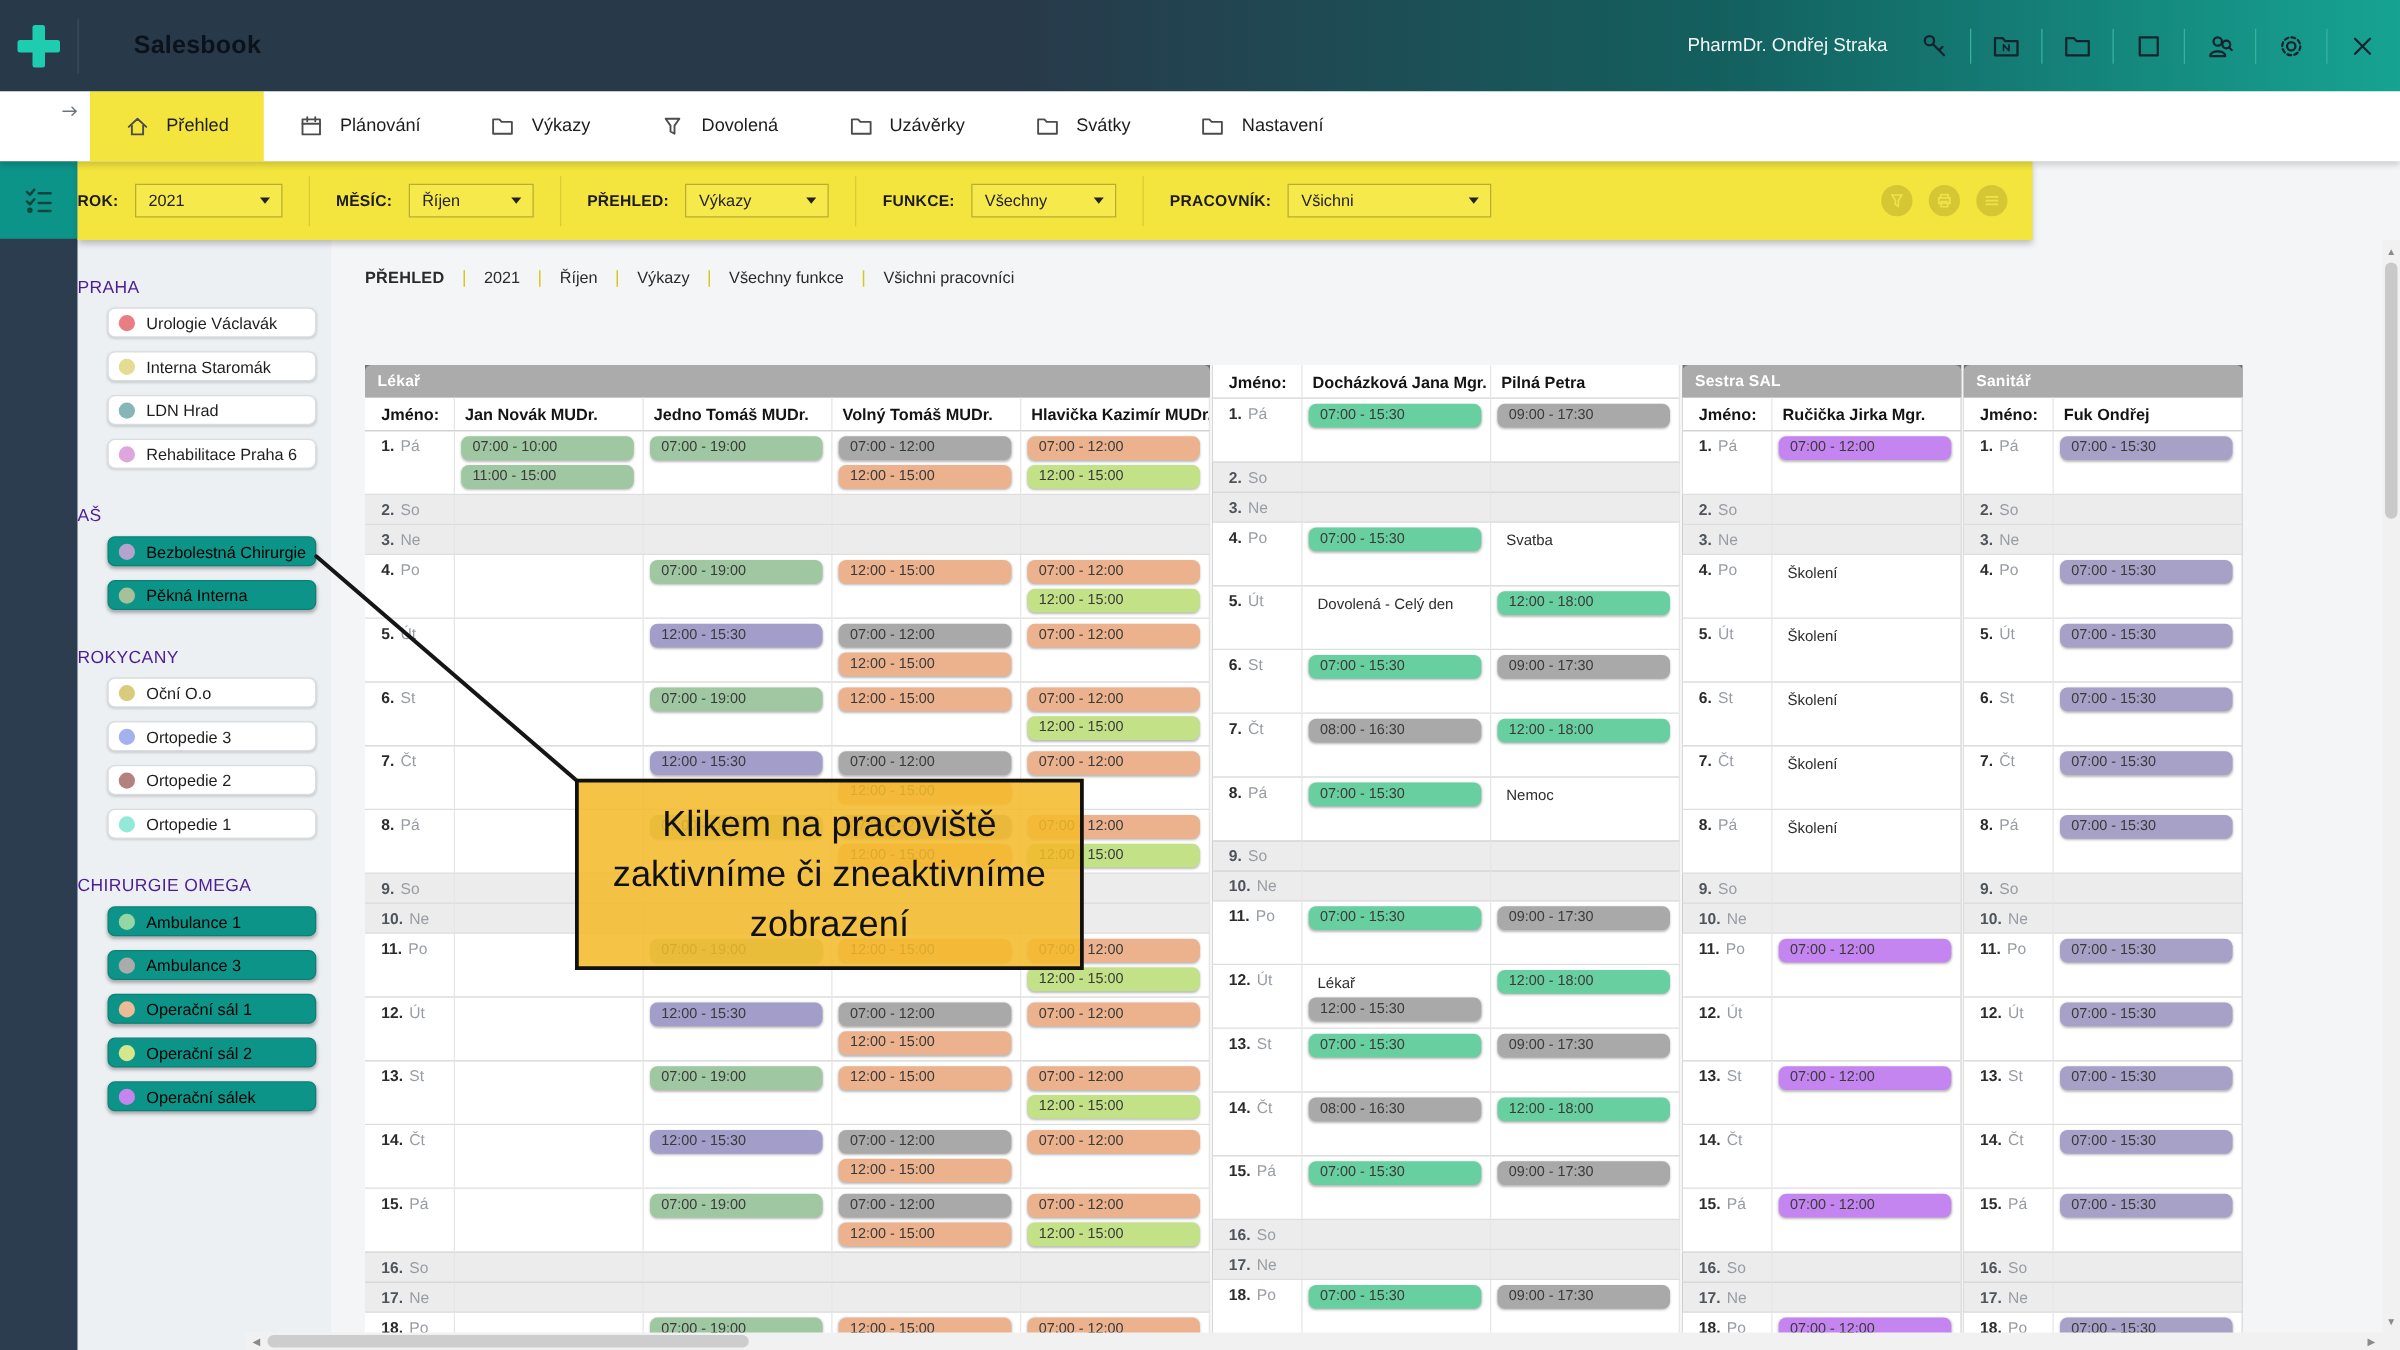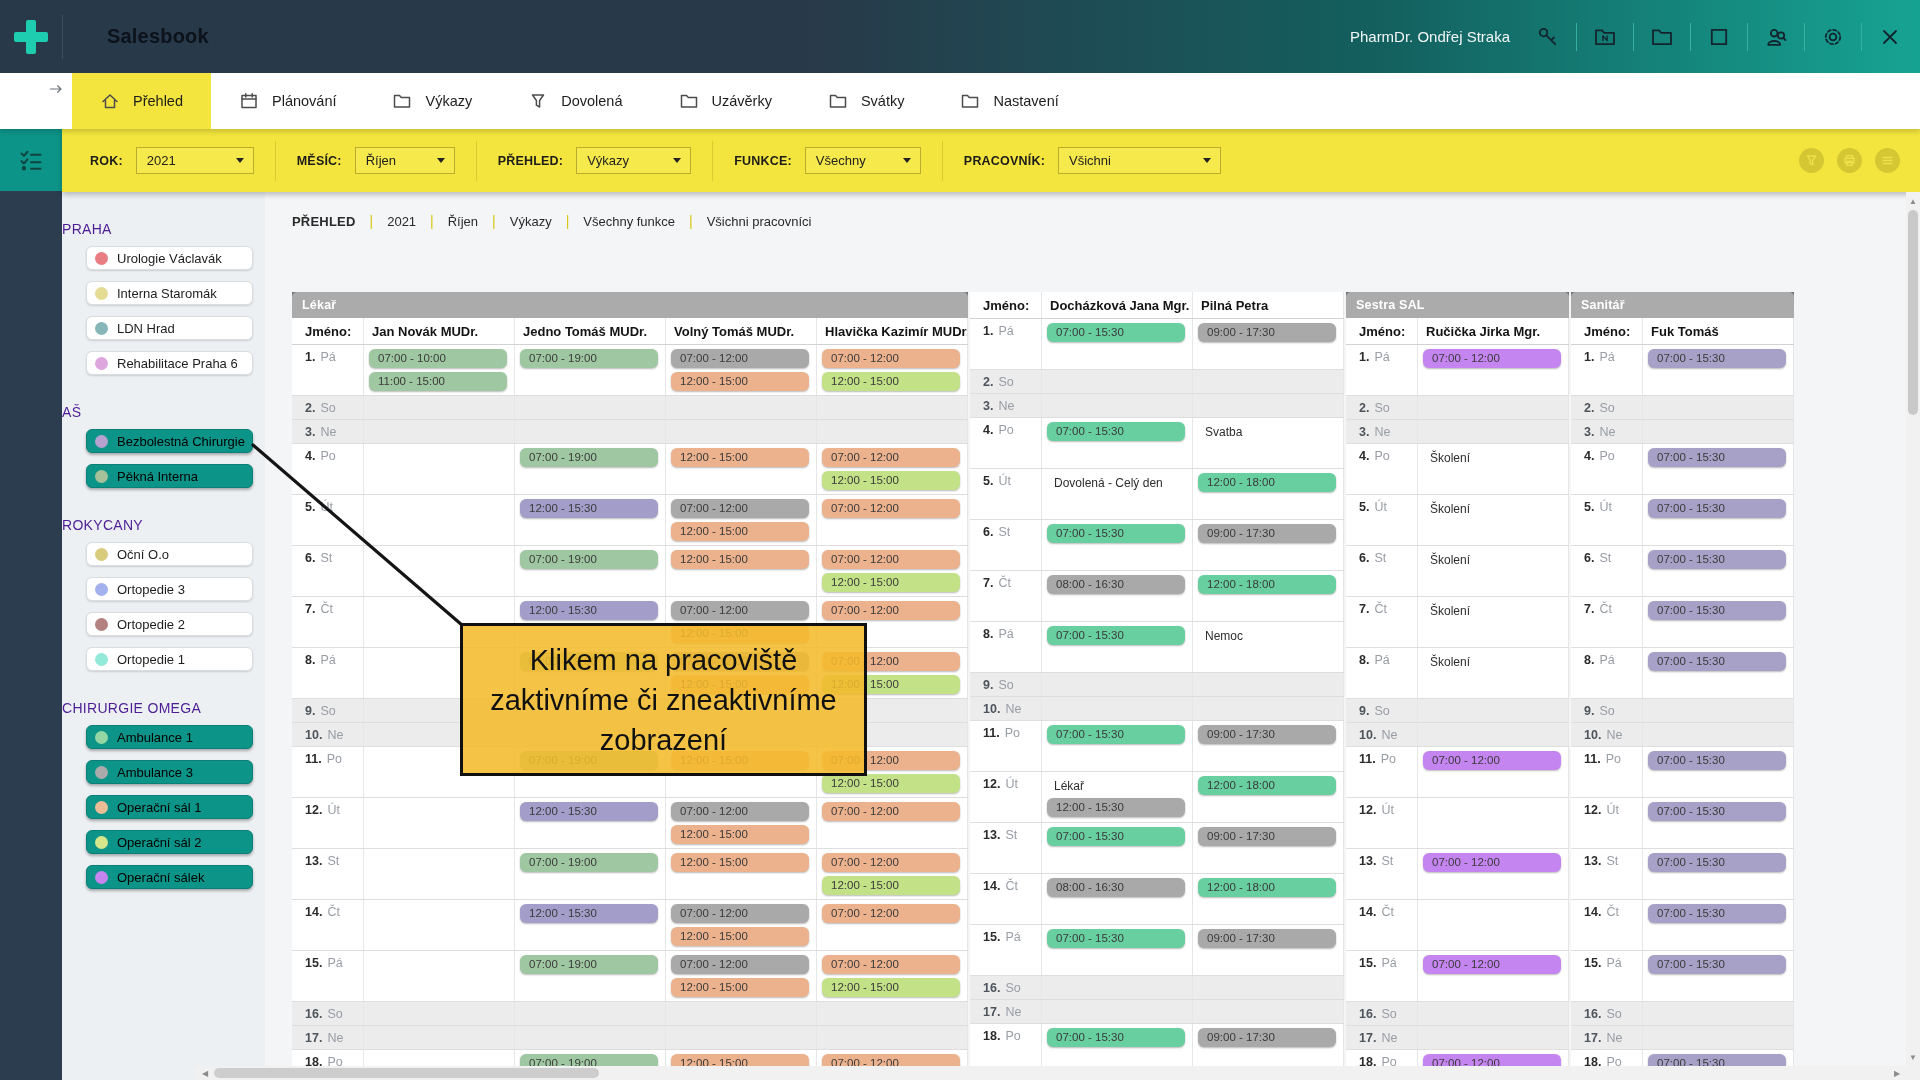--- a/index.html
+++ b/index.html
@@ -29,22 +29,22 @@
   .tabbar { position:absolute; left:0; top:73px; width:1920px; height:56px; background:#ffffff;
     display:flex; align-items:stretch; box-shadow:0 3px 5px rgba(0,0,0,.16); z-index:9; padding-left:48px; }
   .collapse-arrow { align-self:flex-start; margin:8px 6px 0 0; color:#6d757c; width:18px; height:18px; }
   .collapse-arrow svg { width:16px; height:16px; }
   .tab { display:flex; align-items:center; gap:13px; padding:0 28px; font-size:14.5px; color:#1d1d1d; cursor:pointer; }
   .tab.active { background:#f3e53d; }
   .tab .ticon { width:20px; height:20px; color:#4c4c4c; display:inline-flex; }
   .tab .ticon svg { width:20px; height:20px; }
 
   
-  .filterbar { position:absolute; left:62px; top:129px; width:1858px; height:63px; background:#f3e53d;
-    display:flex; align-items:center; padding-left:28px; box-shadow:0 3px 5px rgba(0,0,0,.22); z-index:8; }
+  .filterbar { position:absolute; left:62px; top:129px; width:1564px; height:63px; background:#f3e53d;
+    display:flex; align-items:center; box-shadow:0 3px 5px rgba(0,0,0,.22); z-index:8; }
   .fgroup { display:flex; align-items:center; }
   .flabel { font-size:12.5px; font-weight:bold; color:#1c1c1c; margin-right:13px; letter-spacing:.2px; }
   .fselect { height:27px; border:1px solid #b9ac2e; background:#f6e94c; display:flex; align-items:center;
     justify-content:space-between; padding:0 9px 0 10px; font-size:13px; color:#222; cursor:pointer; }
   .fcaret { width:0; height:0; border-left:4.5px solid transparent; border-right:4.5px solid transparent;
     border-top:5.5px solid #222; margin-left:8px; }
   .fdivider { width:1px; height:40px; background:#d9cb31; margin:0 21px; }
   .factions { position:absolute; right:20px; top:0; height:63px; display:flex; align-items:center; gap:13px; }
   .fcircle { width:25px; height:25px; border-radius:50%; background:#d5c634; color:#efe14a;
     display:flex; align-items:center; justify-content:center; cursor:pointer; }
@@ -856,21 +856,21 @@
           <div class="dcell"><span class="dnum">18.</span><span class="dday">Po</span></div>
           <div class="pcell">
             <div class="chip" style="background: rgb(197, 133, 241);">07:00 - 12:00</div>
           </div>
         </div>
       </div>
       <div class="tgroup">
         <div class="gbar">Sanitář</div>
         <div class="ghead">
           <div class="ncell dhead" style="width: 72px;">Jméno:</div>
-          <div class="ncell" style="width: 151px;">Fuk Tomáš</div>
+          <div class="ncell" style="width: 151px;">Fuk Ondřej</div>
         </div>
         <div class="trow">
           <div class="dcell"><span class="dnum">1.</span><span class="dday">Pá</span></div>
           <div class="pcell">
             <div class="chip" style="background: rgb(168, 161, 199);">07:00 - 15:30</div>
           </div>
         </div>
         <div class="trow we">
           <div class="dcell"><span class="dnum">2.</span><span class="dday">So</span></div>
           <div class="pcell"></div>

